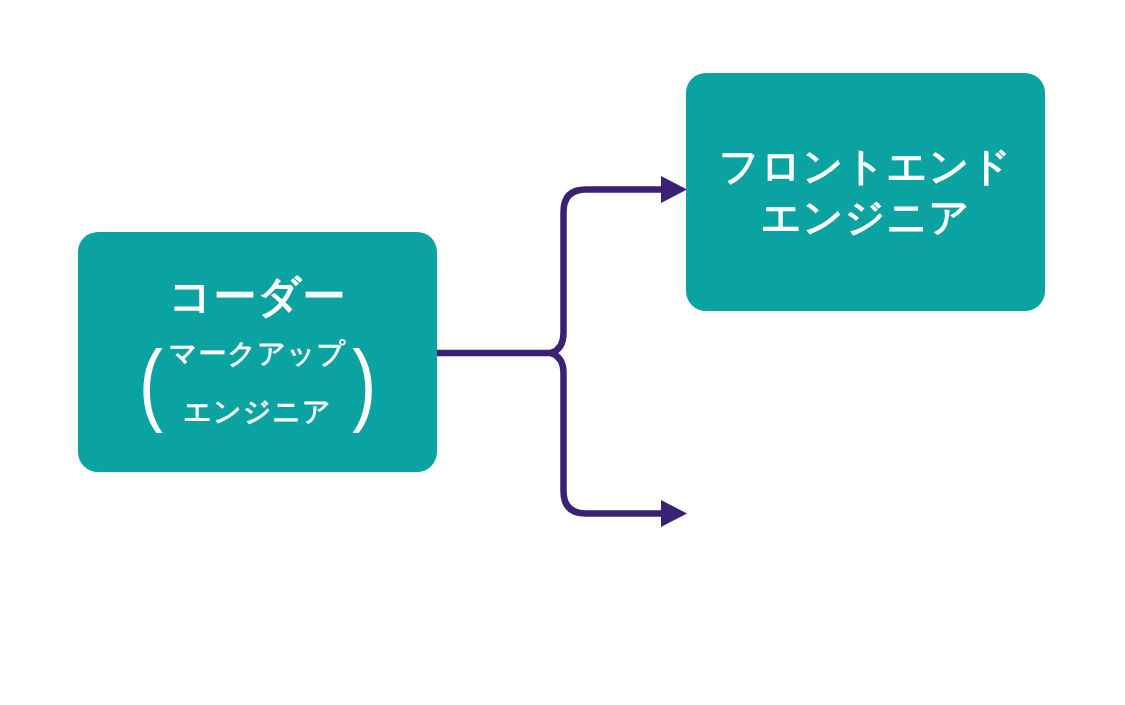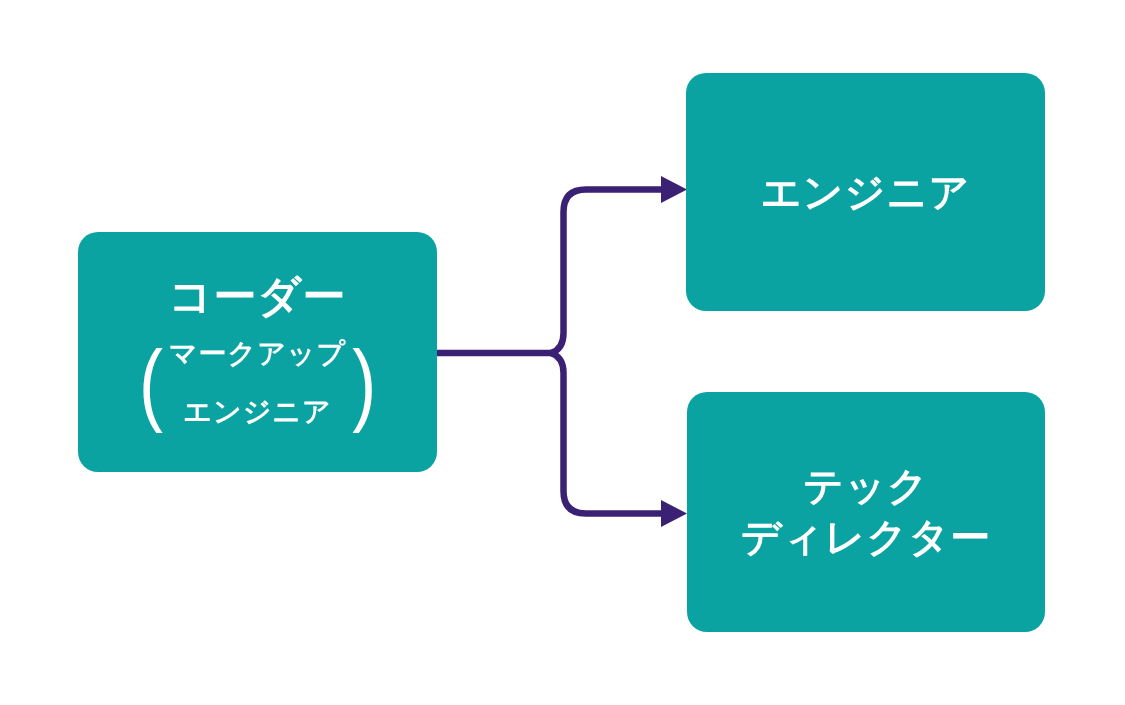--- a/index.html
+++ b/index.html
@@ -118,24 +118,19 @@
       <span class="sub-lines">
         <span>マークアップ</span>
         <span>エンジニア</span>
       </span>
       <span class="paren">)</span>
     </div>
   </div>
 
   <div class="node node-frontend">
     <div class="node-label">
+      <div>フロントエンド</div>
       <div>エンジニア</div>
     </div>
   </div>
 
-  <div class="node node-tech">
-    <div class="node-label">
-      <div>テック</div>
-      <div>ディレクター</div>
-    </div>
-  </div>
 
 </div>
 
 </body></html>

